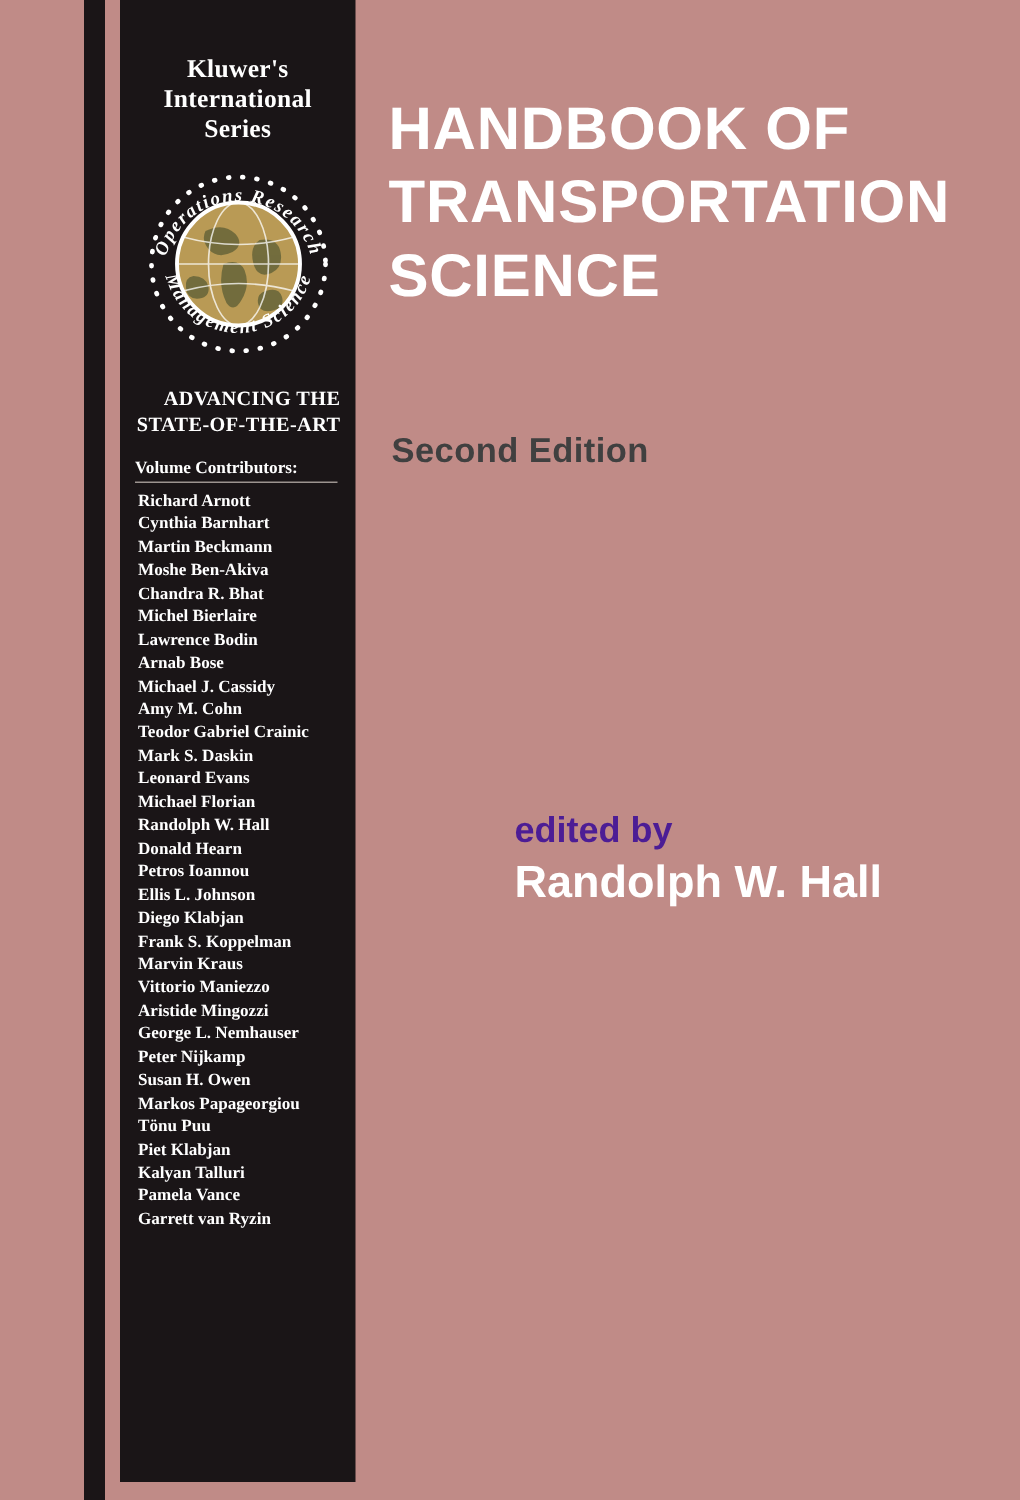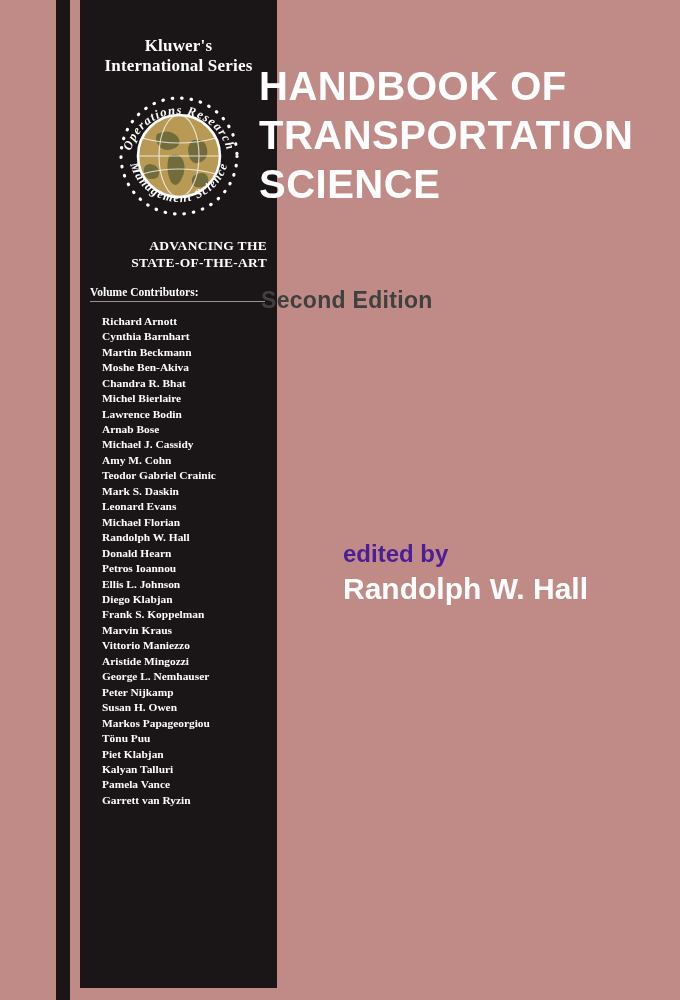--- a/index.html
+++ b/index.html
@@ -29,21 +29,21 @@
   }
   #strip-left {
     left: 56px;
     width: 14px;
   }
   #sidebar {
     position: absolute;
     left: 80px;
     top: 0;
     bottom: 12px;
-    width: 197px;
+    width: 157px;
     background: #1a1517;
     color: #f2ece5;
     box-sizing: border-box;
     padding: 0;
   }
   #series-title {
     color: #ffffff;
     font-family: "Liberation Serif", serif;
     font-weight: bold;
     font-size: 17px;
@@ -84,21 +84,21 @@
     font-size: 11.5px;
     padding: 14px 0 3px 10px;
   }
   #contrib-rule {
     height: 1px;
     background: #9c9490;
     margin: 0 12px 5px 10px;
   }
   #contrib-list {
     list-style: none;
-    margin: 12px;
+    margin: 2px;
     padding: 0 6px 0 10px;
   }
   #contrib-list li {
     color: #ffffff;
     font-family: "Liberation Serif", serif;
     font-weight: bold;
     font-size: 11.4px;
     line-height: 1.355;
     white-space: nowrap;
   }

